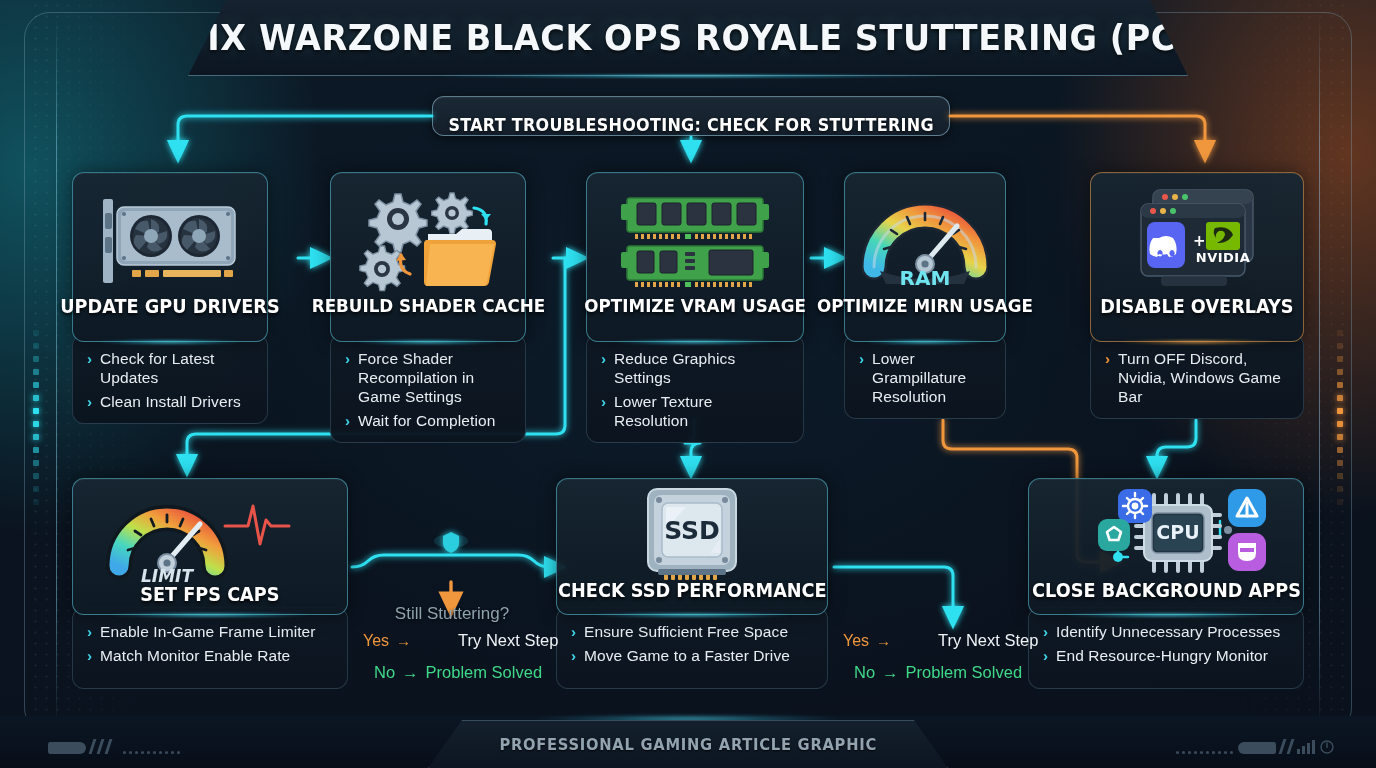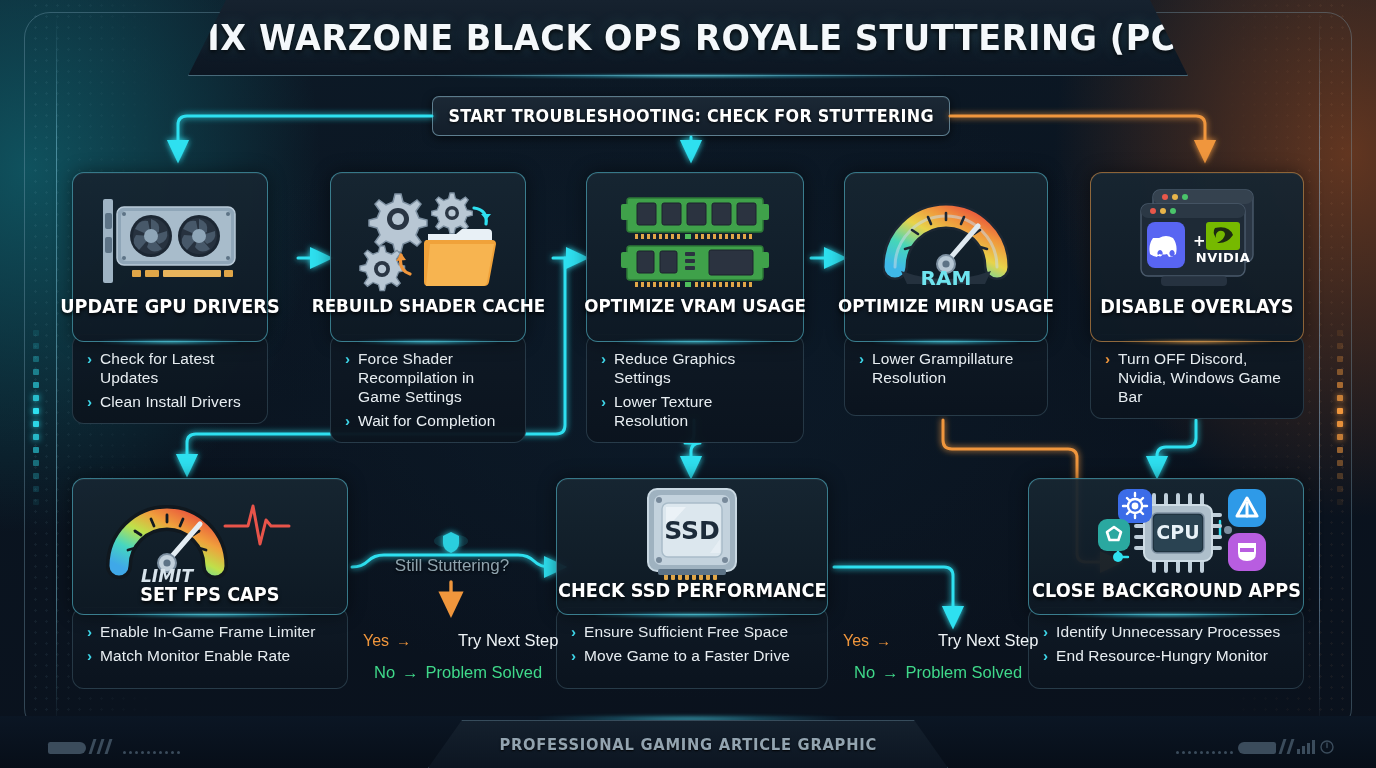--- a/index.html
+++ b/index.html
@@ -70,22 +70,22 @@
     position:absolute; left:430px; top:74px; width:520px; height:4px;
     background:radial-gradient(ellipse at center, #6ff3ff 0%, rgba(60,220,250,.45) 30%, rgba(40,180,220,0) 72%);
     filter:blur(1.2px);
   }
 
   
   .start-node{
     position:absolute; left:432px; top:96px; width:518px; height:40px;
     background:linear-gradient(180deg,#1b2835,#131e2a);
     border:1px solid rgba(140,185,205,.6);
-    border-radius:7px;
-    display:flex; align-items:center; justify-content:center;
+    border-radius:12px;
+    display:flex; align-items:flex-end; justify-content:center;
     box-shadow:0 2px 10px rgba(0,0,0,.6), inset 0 1px 0 rgba(255,255,255,.06);
   }
   .start-node span{
     font-family:"DejaVu Sans", sans-serif;
     font-size:17px; font-weight:bold; letter-spacing:.3px; color:#fff;
     transform:scaleX(.94); white-space:nowrap;
     text-shadow:0 1px 3px rgba(0,0,0,.8);
   }
 
   
@@ -130,20 +130,21 @@
   .btxt{ color:#e8eef2; font-size:15.5px; line-height:19px; letter-spacing:.1px; }
 
   
   #wires{ position:absolute; inset:0; width:1376px; height:768px; pointer-events:none; z-index:1; }
 
   
   .decision{ position:absolute; z-index:4; }
   .dq{
     font-size:17px; color:#8fa3ad; text-align:center; white-space:nowrap;
     text-shadow:0 1px 3px rgba(0,0,0,.8);
+    margin-top:48px;
   }
   .drow{ display:flex; align-items:center; gap:7px; white-space:nowrap; }
   .dyes{ color:#f0963c; font-size:16px; }
   .darrow-o{ color:#f0963c; font-size:15px; }
   .dnext{ color:#eef3f6; font-size:16.5px;margin-left:40px; }
   .dno{ color:#3fd98a; font-size:16.5px; }
   .dsolved{ color:#3fd98a; font-size:16.5px; }
   .dash-o{ width:13px; height:2px; background:#f0963c; border-radius:1px; }
 
   
@@ -476,21 +477,21 @@
         <span class="chev">›</span>
         <span class="btxt">Reduce Graphics Settings</span>
       </div>
       <div class="bullet">
         <span class="chev">›</span>
         <span class="btxt">Lower Texture Resolution</span>
       </div>
     </div>
   </div>
 
-  <div class="card" id="c3" style="left:844px; top:172px; width:204px;">
+  <div class="card" id="c3" style="left:844px; top:172px; width:162px;">
     <div class="card-head" style="height:170px; padding-top:12px;">
       <div class="card-icon" style="height:110px;">
         <svg width="126" height="106" viewBox="0 0 126 106">
           <defs>
             <linearGradient id="ramArc" x1="0" y1="1" x2="1" y2="0">
               <stop offset="0%" stop-color="#3fb8e8"></stop>
                 <stop offset="26%" stop-color="#46d6b8"></stop>
               <stop offset="52%" stop-color="#e8d44a"></stop>
                 <stop offset="76%" stop-color="#f0943c"></stop>
               <stop offset="100%" stop-color="#e8453c"></stop>

